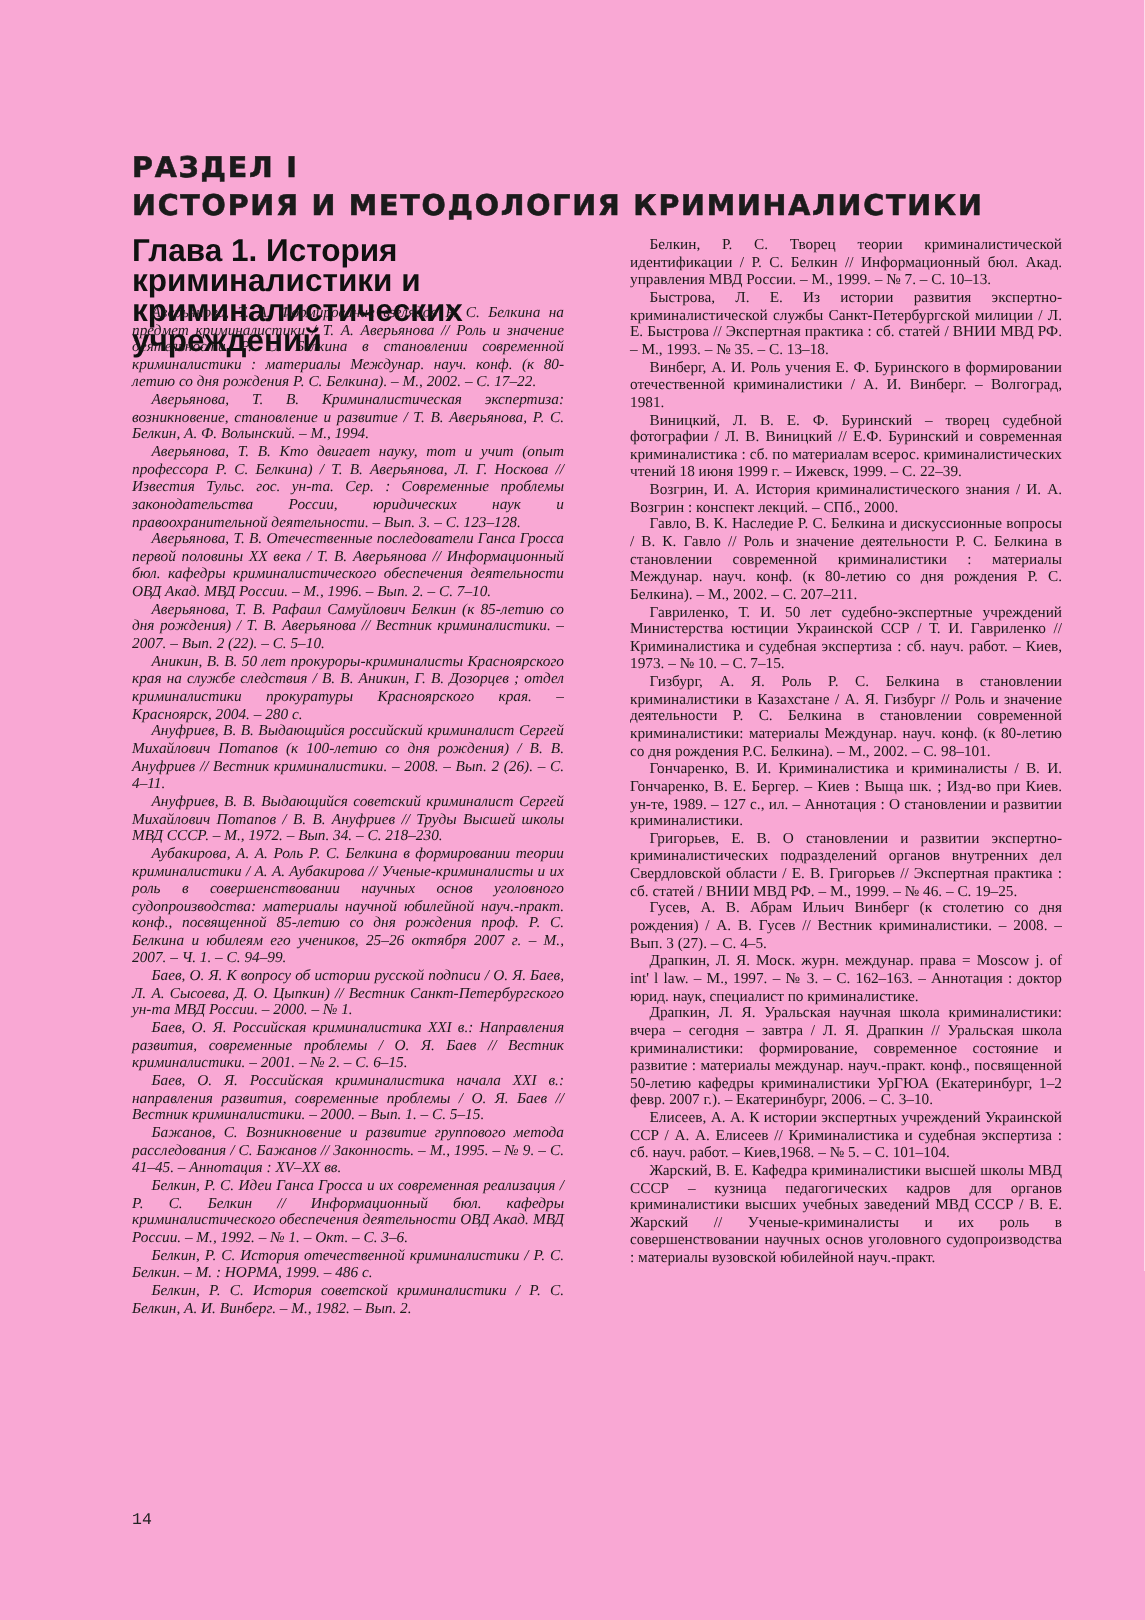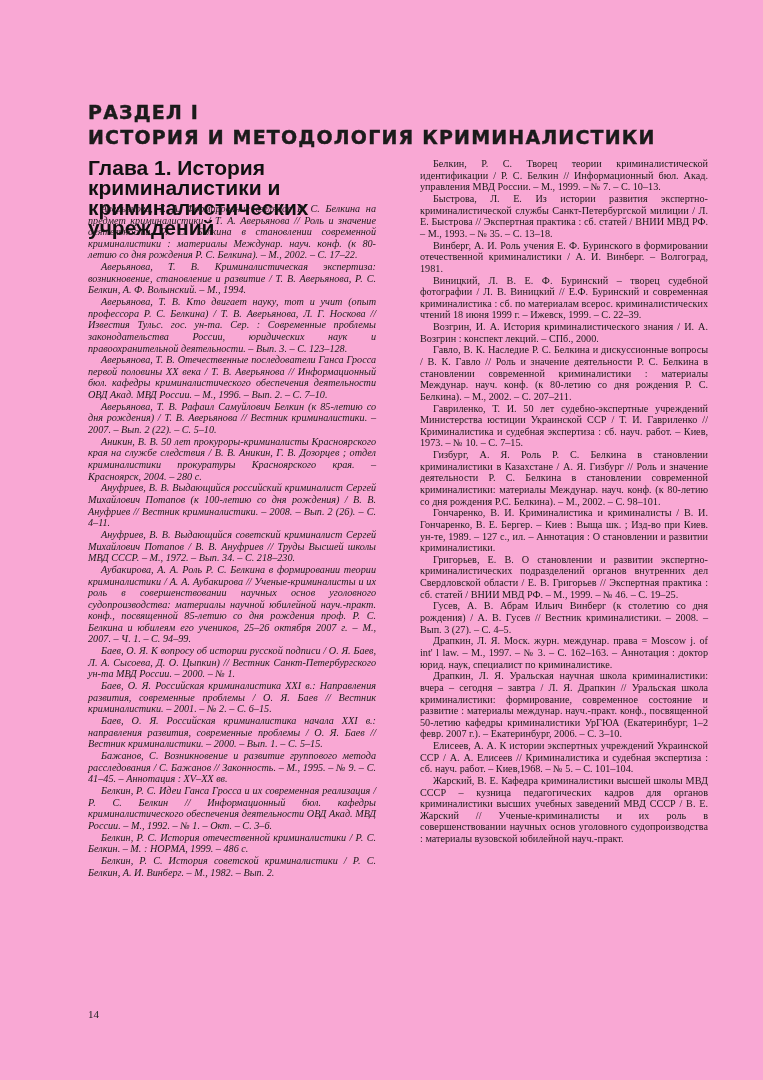--- a/index.html
+++ b/index.html
@@ -65,21 +65,21 @@
   .col-left { left: 0; font-style: italic; }
   .col-right { left: 296px; top: -45px; margin-left: 36px; }
   .entry {
     text-indent: 13px;
     margin: 0 0 0.2px 0;
   }
   .page-number {
     position: absolute;
     left: 88px;
     top: 1008px;
-    font-family: Liberation Serif, serif;
+    font-family: Liberation Mono, monospace;
     font-size: 11px;
     color: #222;
   }
 </style>
 </head>
 <body>
 
 <div class="page">
 
   <div class="section-head">

